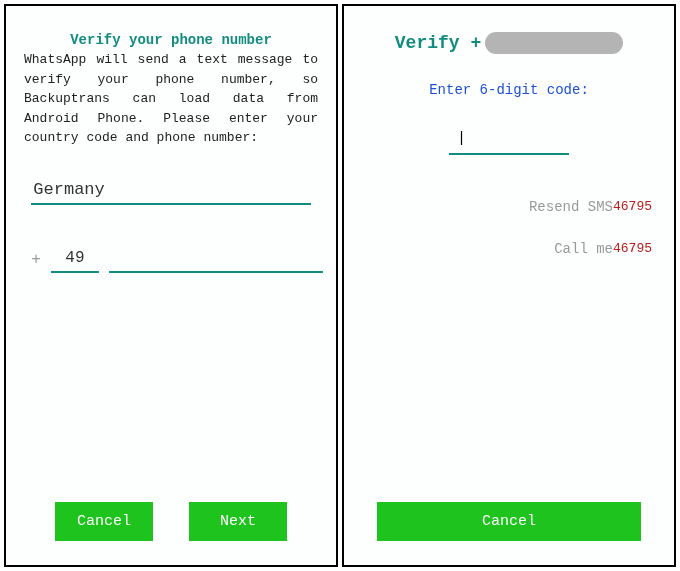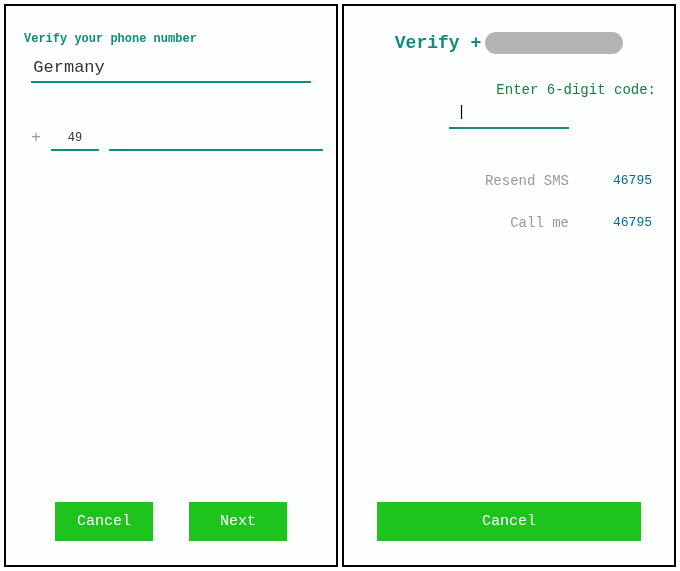--- a/index.html
+++ b/index.html
@@ -18,23 +18,24 @@
       display: flex;
       flex-direction: column;
       padding: 18px 18px 24px 18px;
       position: relative;
     }
     .pane + .pane { margin-left: 4px; }
 
     
     .title {
       color: #128c7e;
-      font-size: 12px;
+      font-size: 14px;
       font-weight: bold;
-      margin: 8px 0 8px 0;
+      text-align: center;
+      margin: 8px 0 2px 0;
     }
     .desc {
       color: #222;
       font-size: 13px;
       line-height: 1.5;
       text-align: justify;
       margin-bottom: 28px;
     }
     .country-input {
       width: 95%;
@@ -60,21 +61,21 @@
       color: #999;
       font-size: 16px;
       padding-bottom: 4px;
     }
     .code-input {
       width: 48px;
       border: none;
       border-bottom: 2px solid #128c7e;
       background: transparent;
       font-family: inherit;
-      font-size: 12px;
+      font-size: 16px;
       color: #333;
       padding: 4px 2px;
       text-align: center;
       outline: none;
     }
     .number-input {
       flex: 1;
       border: none;
       border-bottom: 2px solid #128c7e;
       background: transparent;
@@ -121,23 +122,24 @@
       font-size: 18px;
       font-weight: bold;
     }
     .redacted {
       background: #b4b4b4;
       border-radius: 12px;
       width: 138px;
       height: 22px;
     }
     .enter-text {
-      color: #15803d;
+      color: #1d4ed8;
       font-size: 14px;
-      text-align: right;
+      text-align: center;
+      margin-bottom: 26px;
     }
     .code-cell {
       width: 120px;
       margin: 0 auto 44px auto;
       border: none;
       border-bottom: 2px solid #128c7e;
       background: transparent;
       font-family: inherit;
       font-size: 15px;
       padding: 6px 8px;
@@ -148,27 +150,28 @@
     }
     .option-row {
       display: flex;
       justify-content: flex-end;
       color: #999;
       font-size: 14px;
       margin-bottom: 26px;
       padding: 0 4px;
     }
     .option-label { color: #999; }
-    .option-timer { color: #0369a1; font-size: 13px; margin-left: 44px; }
+    .option-timer { color: #b91c1c; font-size: 13px; }
   </style>
 </head>
 <body>
 
 <div class="pane">
   <div class="title">Verify your phone number</div>
+  <div class="desc">WhatsApp will send a text message to verify your phone number, so Backuptrans can load data from Android Phone. Please enter your country code and phone number:</div>
 
   <input class="country-input" type="text" value="Germany" style="">
 
   <div class="phone-row">
     <span class="plus-sign">+</span>
     <input class="code-input" type="text" value="49" style="">
     <input class="number-input" type="text" value="" style="">
   </div>
 
   <div class="spacer"></div>

